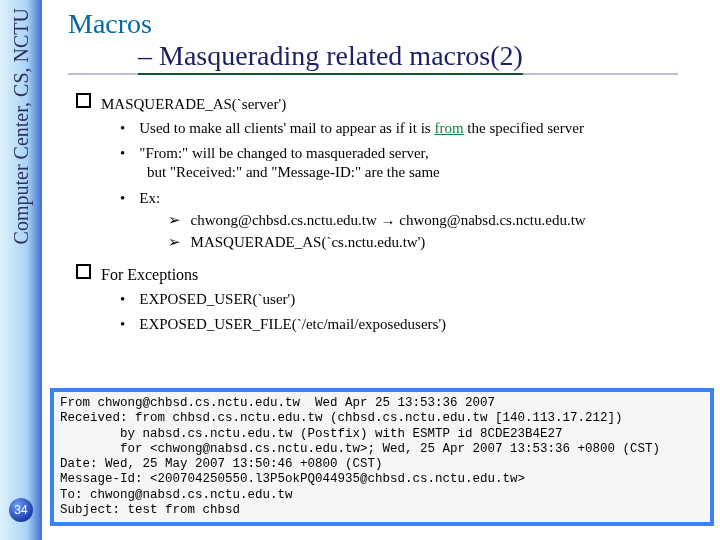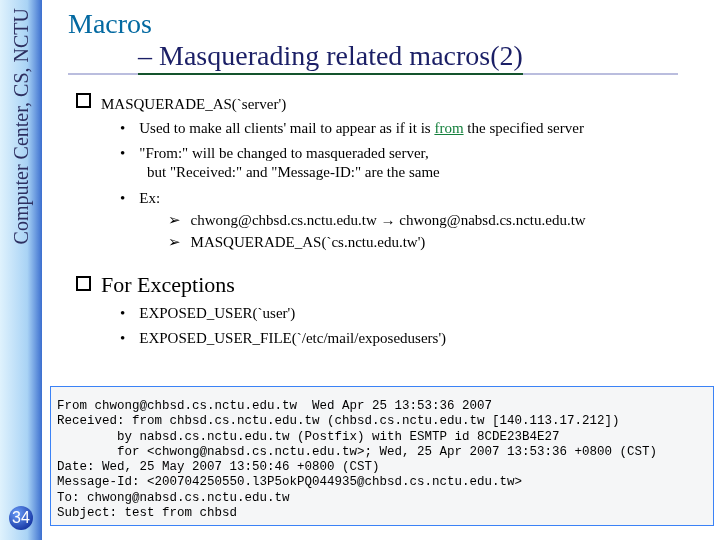--- a/index.html
+++ b/index.html
@@ -37,28 +37,28 @@
     font-size: 20px;
     color: #2d2f60;
     letter-spacing: 0px;
     font-family: "Times New Roman", serif;
     white-space: nowrap;
   }
   
   .pagebadge {
     position: absolute;
     left: 9px;
-    bottom: 10px;
+    bottom: 18px;
     width: 24px;
     height: 24px;
     border-radius: 50%;
     background: radial-gradient(circle at 35% 30%, #6a9df8, #1939a6 75%);
     color: #fff;
     font-family: Arial, sans-serif;
-    font-size: 16px;
+    font-size: 12px;
     text-align: center;
     line-height: 24px;
   }
   
   .content {
     position: absolute;
     left: 68px;
     top: 8px;
     right: 10px;
   }
@@ -84,23 +84,23 @@
     width: 610px;
   }
   
   .lvl1 {
     margin-top: 14px;
     margin-left: 8px;
     font-size: 15px;
     color: #000;
   }
   .lvl1b {
-    margin-top: 20px;
+    margin-top: 12px;
     margin-left: 8px;
-    font-size: 22px;
+    font-size: 16px;
     color: #000;
   }
   .sq {
     display: inline-block;
     width: 11px;
     height: 11px;
     border: 2px solid #000;
     margin-right: 10px;
     vertical-align: 1px;
   }
@@ -128,26 +128,26 @@
   .lvl3 .tri {
     margin-right: 10px;
   }
   .from-red { color: #15803d; text-decoration: underline; }
   
   .mailblock {
     position: absolute;
     left: 50px;
     right: 6px;
     bottom: 14px;
-    border: 1px solid #3b82f6;
+    border: 4px solid #3b82f6;
     background: #f5f6f7;
     font-family: "Courier New", monospace;
     font-size: 12.5px;
     line-height: 1.22;
-    padding: 12px 6px 4px 6px;
+    padding: 4px 6px 4px 6px;
     color: #000;
   }
   .mailline { white-space: pre; }
   .mailred { color: #e11; }
 </style>
 </head>
 <body>
 
 <div class="slide">
 

